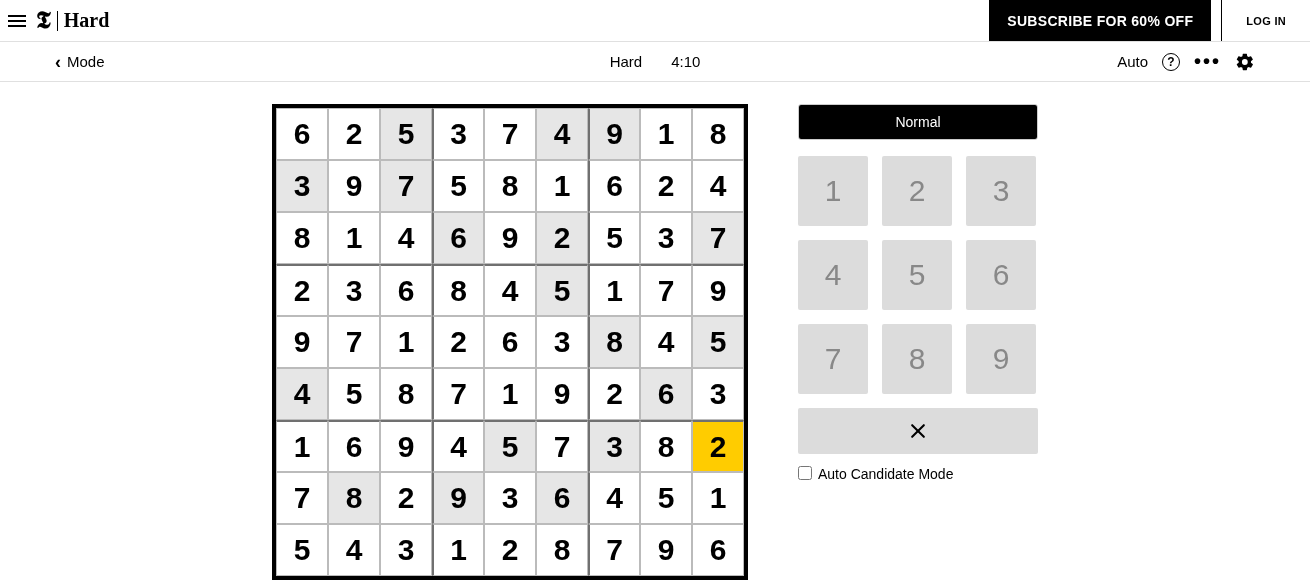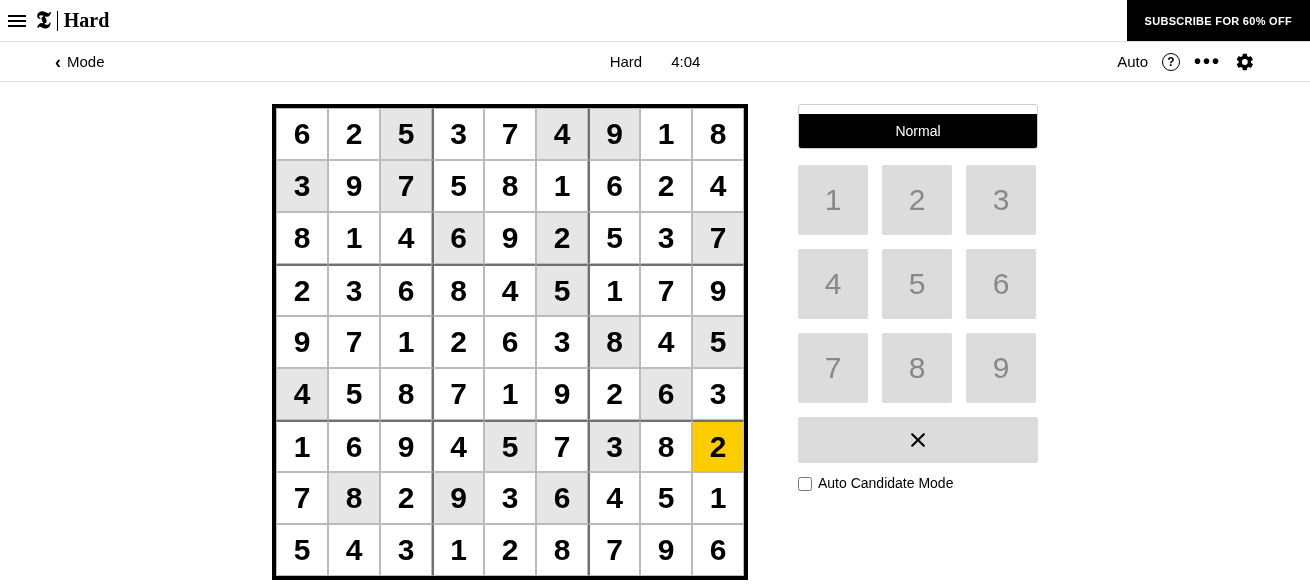--- a/index.html
+++ b/index.html
@@ -7,21 +7,21 @@
 
   
   .topbar { display: flex; align-items: center; justify-content: space-between; height: 42px; border-bottom: 1px solid #e0e0e0; padding: 0 0 0 8px; }
   .top-left { display: flex; align-items: center; gap: 10px; }
   .hamburger { width: 18px; cursor: pointer; }
   .hamburger div { height: 2px; background: #000; margin: 3px 0; }
   .brand { display: flex; align-items: center; gap: 6px; font-weight: 900; font-size: 20px; font-family: Georgia, 'Times New Roman', serif; }
   .brand .t-logo { font-family: "Old English Text MT", Georgia, serif; font-size: 24px; }
   .brand .divider { width: 1px; height: 20px; background: #000; }
   .top-right { display: flex; align-items: stretch; height: 100%; }
-  .btn-sub { background: #000; color: #fff; font-weight: 700; font-size: 11px; padding: 0 18px; display: flex; align-items: center; border: none; cursor: pointer; letter-spacing: 0.3px; }
+  .btn-sub { background: #000; color: #fff; font-weight: 700; font-size: 14px; padding: 0 18px; display: flex; align-items: center; border: none; cursor: pointer; letter-spacing: 0.3px; }
   .btn-login { background: #fff; color: #000; font-weight: 700; font-size: 11px; padding: 0 24px; display: flex; align-items: center; border: 1px solid #000; border-top: none; border-bottom: none; border-right: none; cursor: pointer; margin-left: 10px; letter-spacing: 0.3px; }
 
   
   .subbar { display: flex; align-items: center; justify-content: space-between; height: 40px; border-bottom: 1px solid #e0e0e0; padding: 0 55px; font-size: 15px; }
   .sub-left { display:flex; align-items:center; gap:6px; cursor:pointer; }
   .chev { font-size: 18px; font-weight: bold; line-height:1; }
   .sub-center { display:flex; gap:29px; position:absolute; left:50%; transform:translateX(-50%); }
   .sub-right { display:flex; align-items:center; gap:14px; }
   .icon-btn { cursor:pointer; display:flex; align-items:center; justify-content:center; }
   .help-circle { border:1.5px solid #000; border-radius:50%; width:18px; height:18px; font-size:12px; font-weight:bold; display:flex; align-items:center; justify-content:center; }
@@ -37,57 +37,58 @@
   .cell.prefilled { background:#e6e6e6; }
   .cell.selected { background:#ffcc00 !important; }
   
   .cell.bt { border-top: 2px solid #707070; }
   .cell.bl { border-left: 2px solid #707070; }
 
   
   .panel { width: 240px; }
   .mode-toggle { display:flex; border:1px solid #ccc; border-radius:3px; overflow:hidden; }
   .mode-btn { flex:1; text-align:center; padding:9px 0; font-size:14px; cursor:pointer; background:#fff; }
-  .mode-btn.active { background:#000; color:#fff;margin-top:9px; }
+  .mode-btn.active { background:#000; color:#fff; }
   .keypad { display:grid; grid-template-columns: repeat(3, 70px); grid-template-rows: repeat(3,70px); gap:14px; margin-top:16px; }
   .key { background:#dcdcdc; display:flex; align-items:center; justify-content:center; font-size:30px; color:#888; cursor:pointer; border-radius:2px; font-weight:300; }
   .erase { margin-top:14px; height:46px; background:#dcdcdc; display:flex; align-items:center; justify-content:center; cursor:pointer; border-radius:2px; }
   .erase svg { display:block; }
-  .auto { margin-top:12px; font-size:14px; display:flex; align-items:flex-end; gap:6px; }
+  .auto { margin-top:12px; font-size:14px; display:flex; align-items:flex-start; gap:6px; }
   .auto input { width:14px; height:14px; }
 </style>
 </head>
 <body>
 
 <div class="topbar">
   <div class="top-left">
     <div class="hamburger">
       <div></div>
         <div></div>
         <div></div>
     </div>
     <div class="brand">
       <span class="t-logo">𝕿</span>
       <span class="divider"></span>
       <span>Hard</span>
     </div>
   </div>
   <div class="top-right">
     <button class="btn-sub">SUBSCRIBE FOR 60% OFF</button>
+    <button class="btn-login">LOG IN</button>
   </div>
 </div>
 
 <div class="subbar">
   <div class="sub-left">
     <span class="chev">‹</span>
     <span>Mode</span>
   </div>
   <div class="sub-center">
     <span>Hard</span>
-    <span>4:04</span>
+    <span>4:10</span>
   </div>
   <div class="sub-right">
     <span style="cursor:pointer;">Auto</span>
     <span class="icon-btn">
         <span class="help-circle">?</span>
       </span>
     <span class="icon-btn dots">•••</span>
     <span class="icon-btn gear">
       <svg width="20" height="20" viewBox="0 0 24 24" fill="#000">
           <path d="M19.14,12.94a7.07,7.07,0,0,0,.05-.94,7.07,7.07,0,0,0-.05-.94l2.11-1.65a.5.5,0,0,0,.12-.64l-2-3.46a.5.5,0,0,0-.61-.22l-2.49,1a7,7,0,0,0-1.62-.94l-.38-2.65A.5.5,0,0,0,13.8,2H9.8a.5.5,0,0,0-.5.42L8.92,5.07a7,7,0,0,0-1.62.94l-2.49-1a.5.5,0,0,0-.61.22l-2,3.46a.5.5,0,0,0,.12.64L4.43,11a7.07,7.07,0,0,0-.05.94,7.07,7.07,0,0,0,.05.94L2.32,14.53a.5.5,0,0,0-.12.64l2,3.46a.5.5,0,0,0,.61.22l2.49-1a7,7,0,0,0,1.62.94l.38,2.65a.5.5,0,0,0,.5.42h4a.5.5,0,0,0,.5-.42l.38-2.65a7,7,0,0,0,1.62-.94l2.49,1a.5.5,0,0,0,.61-.22l2-3.46a.5.5,0,0,0-.12-.64ZM11.8,15.5A3.5,3.5,0,1,1,15.3,12,3.5,3.5,0,0,1,11.8,15.5Z"></path>

